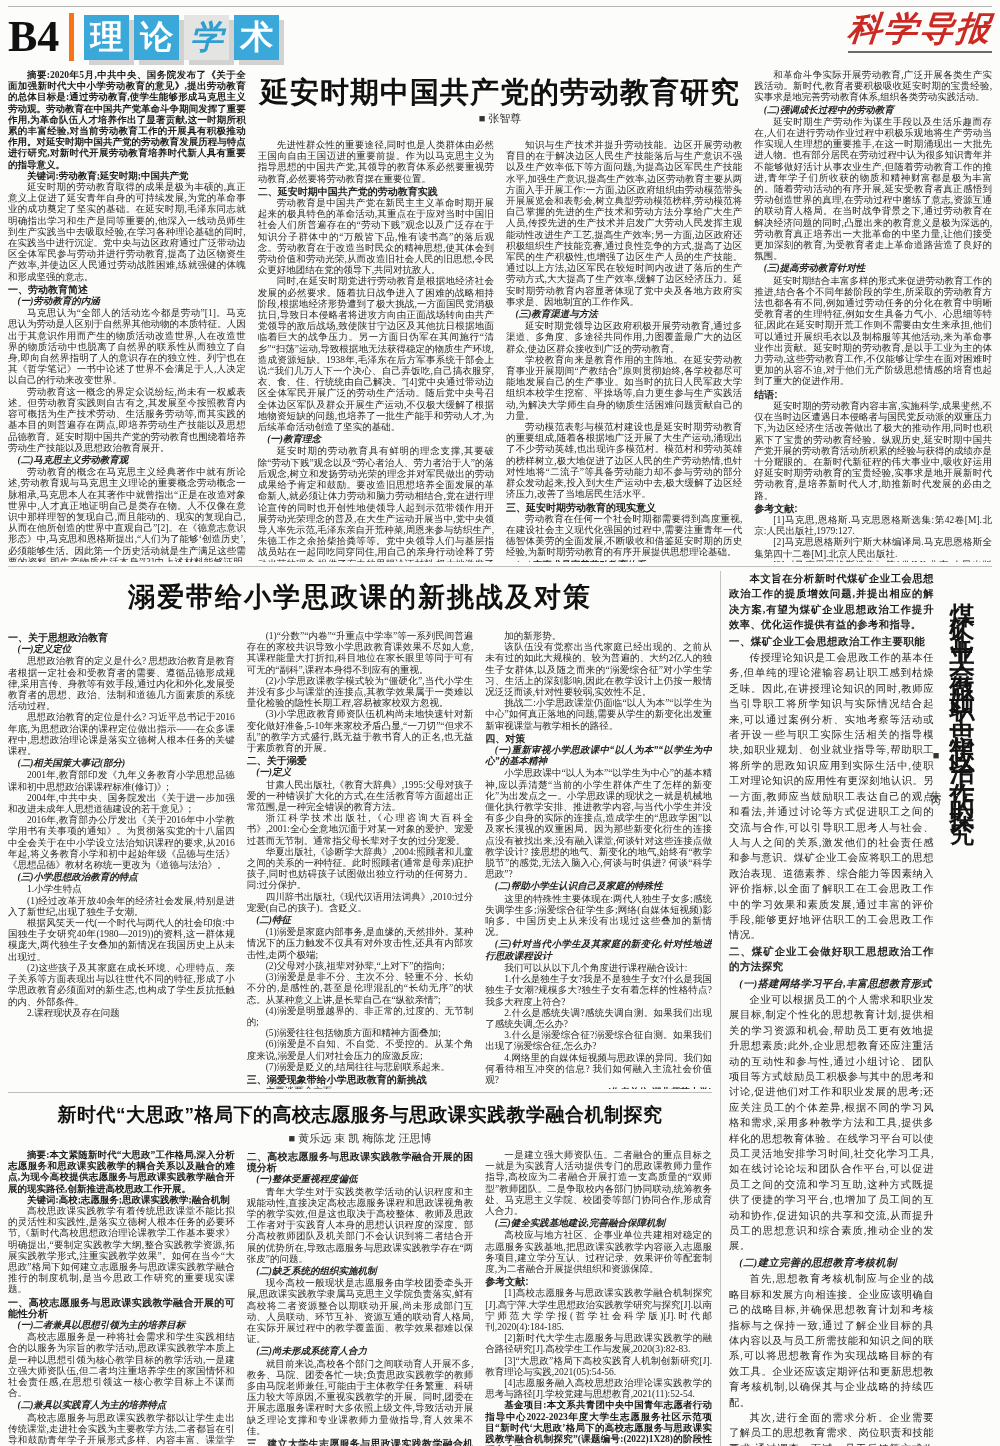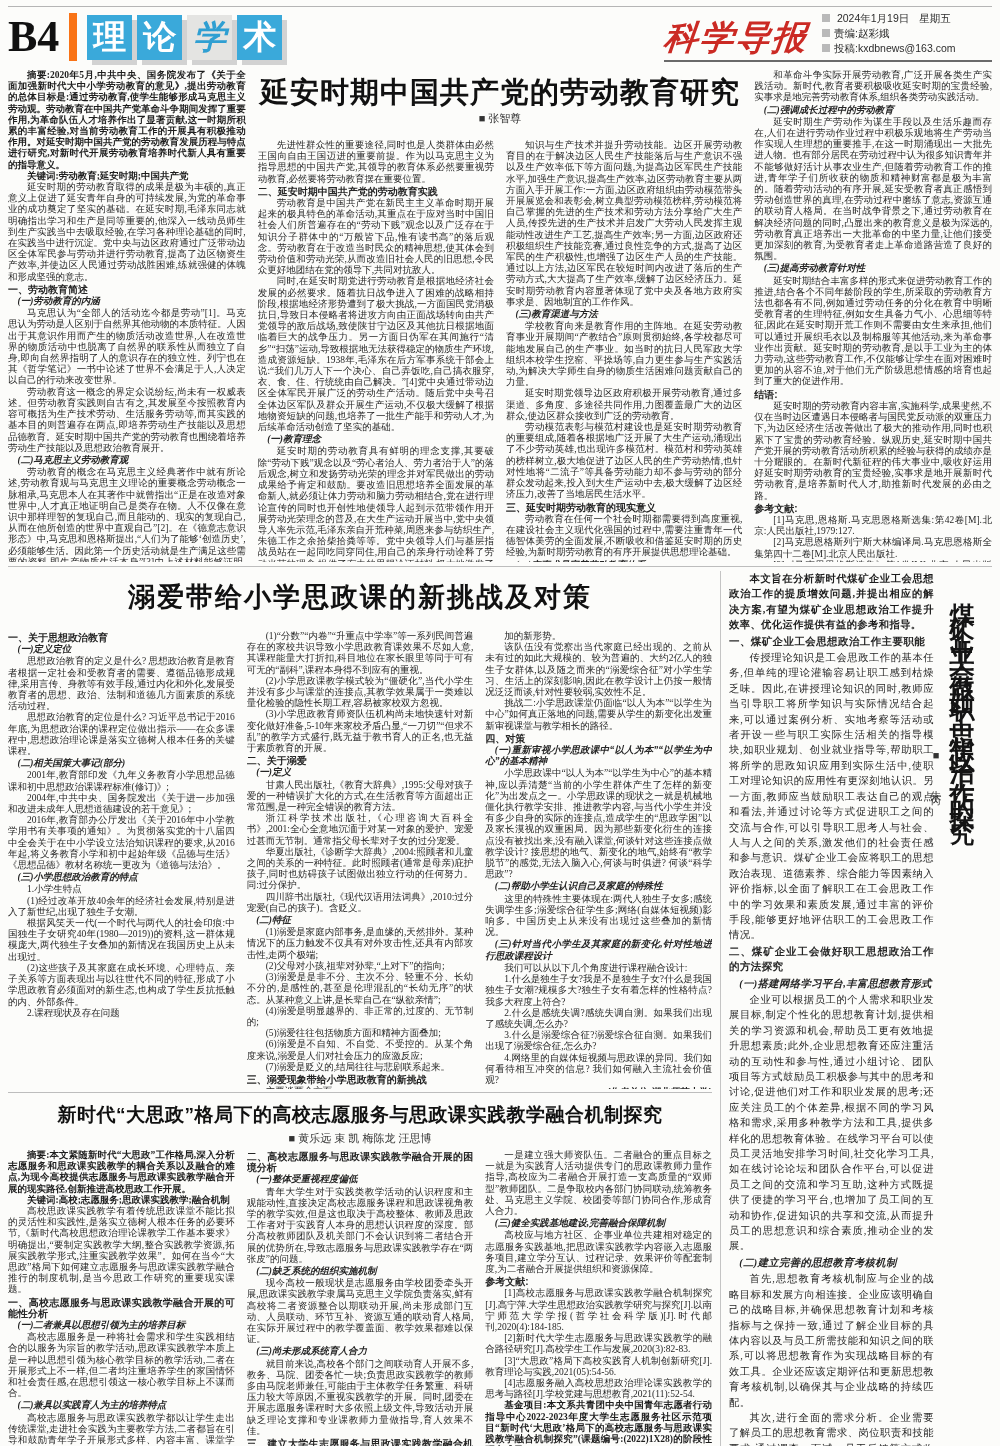--- a/index.html
+++ b/index.html
@@ -8,21 +8,21 @@
     position:relative; width:1000px; height:1446px; margin:0 auto;
     background:#fcfcfa; overflow:hidden;
     font-family:"Liberation Serif","DejaVu Serif",serif;
     color:#262626; padding:6px 8px 0 8px;
   }
   .top-rule { border-top:1px solid #b5b5b5; margin-bottom:4px; }
 
   
   .header { height:56px; display:flex; align-items:flex-start; justify-content:space-between; }
   .mast-left { display:flex; align-items:center; gap:10px; padding-top:2px; }
-  .edition { font-size:44px; font-weight:700; font-family:"Liberation Serif",serif; color:#111; line-height:48px; padding-right:10px; border-right:8px solid #f97316; }
+  .edition { font-size:44px; font-weight:700; font-family:"Liberation Serif",serif; color:#111; line-height:48px; padding-right:10px; border-right:5px solid #f97316; }
   .tiles { display:flex; gap:5px; }
   .tile { width:45px; height:45px; background:#3aa9da; color:#fff; font-family:"Liberation Sans","DejaVu Sans",sans-serif;
           font-weight:700; font-size:33px; display:flex; align-items:center; justify-content:center; box-shadow:5px 5px 0 #d2d2d2; }
   .tile.alt { background:#e4e4e2; color:#2f9fd2; font-style:italic; font-family:"Liberation Serif",serif; }
   .mast-right { display:flex; align-items:flex-end; gap:14px; border-bottom:2px solid #6a6a6a; padding-bottom:4px; }
   .logo { color:#cb2a24; font-family:"Liberation Serif",serif; font-style:italic; font-weight:700; font-size:34px; line-height:36px; letter-spacing:2px; transform:skewX(-6deg); }
   .pubinfo { font-family:"Liberation Sans","DejaVu Sans",sans-serif; font-size:10.5px; color:#2d2d2d; line-height:15px; min-width:170px; }
   .pubinfo div::before { content:""; display:inline-block; width:8px; height:8px; background:#b9b9b9; margin-right:4px; }
   .date-row span { margin-right:10px; }
 
@@ -82,27 +82,20 @@
       <div class="edition">B4</div>
       <div class="tiles">
         <span class="tile">理</span>
         <span class="tile">论</span>
         <span class="tile alt">学</span>
         <span class="tile">术</span>
       </div>
     </div>
     <div class="mast-right">
       <div class="logo">科学导报</div>
-      <div class="pubinfo">
-        <div class="date-row">
-          <span>2024年1月19日</span><span>星期五</span>
-        </div>
-        <div>责编:赵彩娥</div>
-        <div>投稿:kxdbnews@163.com</div>
-      </div>
     </div>
   </div>
 
   <div class="art1">
     <div class="col side">
         <p class="b-abs">摘要:2020年5月,中共中央、国务院发布了《关于全面加强新时代大中小学劳动教育的意见》,提出劳动教育的总体目标是:通过劳动教育,使学生能够形成马克思主义劳动观。劳动教育在中国共产党革命斗争期间发挥了重要作用,为革命队伍人才培养作出了显著贡献,这一时期所积累的丰富经验,对当前劳动教育工作的开展具有积极推动作用。对延安时期中国共产党的劳动教育发展历程与特点进行研究,对新时代开展劳动教育培养时代新人具有重要的指导意义。</p>
         <p class="b-kw">关键词:劳动教育;延安时期;中国共产党</p>
         <p class="b-p">延安时期的劳动教育取得的成果是极为丰硕的,真正意义上促进了延安青年自身的可持续发展,为党的革命事业的成功奠定了坚实的基础。在延安时期,毛泽东同志就明确指出学习和生产是同等重要的,他深入一线动员师生到生产实践当中去吸取经验,在学习各种理论基础的同时,在实践当中进行沉淀。党中央与边区政府通过广泛带动边区全体军民参与劳动并进行劳动教育,提高了边区物资生产效率,并使边区人民通过劳动战胜困难,练就强健的体魄和形成坚强的意志。</p>
         <div class="b-h">一、劳动教育简述</div>
         <div class="b-s">(一)劳动教育的内涵</div>
@@ -121,22 +114,22 @@
             <p class="b-p">先进性群众性的重要途径,同时也是人类群体由必然王国向自由王国迈进的重要前提。作为以马克思主义为指导思想的中国共产党,其领导的教育体系必然要重视劳动教育,必然要将劳动教育摆在重要位置。</p>
             <div class="b-h">二、延安时期中国共产党的劳动教育实践</div>
             <p class="b-p">劳动教育是中国共产党在新民主主义革命时期开展起来的极具特色的革命活动,其重点在于应对当时中国旧社会人们所普遍存在的“劳动下贱”观念以及广泛存在于知识分子群体中的“万般皆下品,惟有读书高”的落后观念。劳动教育在于改造当时民众的精神思想,使其体会到劳动价值和劳动光荣,从而改造旧社会人民的旧思想,令民众更好地团结在党的领导下,共同对抗敌人。</p>
             <p class="b-p">同时,在延安时期党进行劳动教育是根据地经济社会发展的必然要求。随着抗日战争进入了困难的战略相持阶段,根据地经济形势遭到了极大挑战,一方面国民党消极抗日,导致日本侵略者将进攻方向由正面战场转向由共产党领导的敌后战场,致使陕甘宁边区及其他抗日根据地面临着巨大的战争压力。另一方面日伪军在其间施行“清乡”“扫荡”运动,导致根据地无法获得稳定的物质生产环境,造成资源短缺。1938年,毛泽东在后方军事系统干部会上说:“我们几万人下一个决心、自己弄饭吃,自己搞衣服穿,衣、食、住、行统统由自己解决。”[4]党中央通过带动边区全体军民开展广泛的劳动生产活动。随后党中央号召全体边区军队及群众开展生产运动,不仅极大缓解了根据地物资短缺的问题,也培养了一批生产能手和劳动人才,为后续革命活动创造了坚实的基础。</p>
             <div class="b-s">(一)教育理念</div>
             <p class="b-p">延安时期的劳动教育具有鲜明的理念支撑,其要破除“劳动下贱”观念以及“劳心者治人、劳力者治于人”的落后观念,树立和发扬劳动光荣的理念并对军民做出的劳动成果给予肯定和鼓励。要改造旧思想培养全面发展的革命新人,就必须让体力劳动和脑力劳动相结合,党在进行理论宣传的同时也开创性地使领导人起到示范带领作用开展劳动光荣理念的普及,在大生产运动开展当中,党中央领导人率先示范,毛泽东亲自开荒种菜,周恩来参与纺织生产,朱德工作之余拾柴拾粪等等。党中央领导人们与基层指战员站在一起同吃同穿同住,用自己的亲身行动诠释了劳动光荣的理念,提供了有力的思想论证材料,极大地激发了人们的劳动热情。党中央还通过组织政治学习,树立劳动模范,通过榜样影响激励民众积极投身到劳动生产活动中去。</p>
           </div>
         <div class="col">
             <p class="b-p">知识与生产技术并提升劳动技能。边区开展劳动教育目的在于解决边区人民生产技能落后与生产意识不强以及生产效率低下等方面问题,为提高边区军民生产技能水平,加强生产意识,提高生产效率,边区劳动教育主要从两方面入手开展工作:一方面,边区政府组织由劳动模范带头开展展览会和表彰会,树立典型劳动模范榜样,劳动模范将自己掌握的先进的生产技术和劳动方法分享给广大生产人员,传授先进的生产技术并启发广大劳动人民发挥主观能动性改进生产工艺,提高生产效率;另一方面,边区政府还积极组织生产技能竞赛,通过良性竞争的方式,提高了边区军民的生产积极性,也增强了边区生产人员的生产技能。通过以上方法,边区军民在较短时间内改进了落后的生产劳动方式,大大提高了生产效率,缓解了边区经济压力。延安时期劳动教育内容显著体现了党中央及各地方政府实事求是、因地制宜的工作作风。</p>
             <div class="b-s">(三)教育渠道与方法</div>
+            <p class="b-p">延安时期党领导边区政府积极开展劳动教育,通过多渠道、多角度、多途径共同作用,力图覆盖最广大的边区群众,使边区群众接收到广泛的劳动教育。</p>
             <p class="b-p">学校教育向来是教育作用的主阵地。在延安劳动教育事业开展期间“产教结合”原则贯彻始终,各学校都尽可能地发展自己的生产事业。如当时的抗日人民军政大学组织本校学生挖窑、平操场等,自力更生参与生产实践活动,为解决大学师生自身的物质生活困难问题贡献自己的力量。</p>
-            <p class="b-p">延安时期党领导边区政府积极开展劳动教育,通过多渠道、多角度、多途径共同作用,力图覆盖最广大的边区群众,使边区群众接收到广泛的劳动教育。</p>
             <p class="b-p">劳动模范表彰与模范村建设也是延安时期劳动教育的重要组成,随着各根据地广泛开展了大生产运动,涌现出了不少劳动英雄,也出现许多模范村。模范村和劳动英雄的榜样树立,极大地促进了边区人民的生产劳动热情,也针对性地将“二流子”等具备劳动能力却不参与劳动的部分群众发动起来,投入到大生产运动中去,极大缓解了边区经济压力,改善了当地居民生活水平。</p>
             <div class="b-h">三、延安时期劳动教育的现实意义</div>
             <p class="b-p">劳动教育在任何一个社会时期都需要得到高度重视,在建设社会主义现代化强国的过程中,需要注重青年一代德智体美劳的全面发展,不断吸收和借鉴延安时期的历史经验,为新时期劳动教育的有序开展提供思想理论基础。</p>
             <div class="b-s">(一)实事求是完善劳动教育体系</div>
           </div>
       </div>
     </div>
     <div class="col side">
         <p class="b-p">和革命斗争实际开展劳动教育,广泛开展各类生产实践活动。新时代,教育者要积极吸收延安时期的宝贵经验,实事求是地完善劳动教育体系,组织各类劳动实践活动。</p>
         <div class="b-s">(二)强调成长过程中的劳动教育</div>
@@ -226,21 +219,21 @@
           <div class="a-title">新时代“大思政”格局下的高校志愿服务与思政课实践教学融合机制探究</div>
           <div class="a-byline">■ 黄乐远  束 凯  梅陈龙  汪思博</div>
         </div>
         <div class="a3-cols">
           <div class="col">
               <p class="b-abs">摘要:本文紧随新时代“大思政”工作格局,深入分析志愿服务和思政课实践教学的耦合关系以及融合的难点,为现今高校提供志愿服务与思政课实践教学融合开展的现实路径,创新推进高校思政工作开展。</p>
               <p class="b-kw">关键词:高校;志愿服务;思政课实践教学;融合机制</p>
               <p class="b-p">高校思政课实践教学有着传统思政课堂不能比拟的灵活性和实践性,是落实立德树人根本任务的必要环节,《新时代高校思想政治理论课教学工作基本要求》明确提出,“要制定实践教学大纲,整合实践教学资源,拓展实践教学形式,注重实践教学效果”。如何在当今“大思政”格局下如何建立志愿服务与思政课实践教学融合推行的制度机制,是当今思政工作研究的重要现实课题。</p>
               <div class="b-h">一、高校志愿服务与思政课实践教学融合开展的可能性分析</div>
               <div class="b-s">(一)二者兼具以思想引领为主的培养目标</div>
-              <p class="b-p">高校志愿服务是一种将社会需求和学生实践相结合的以服务为宗旨的教学活动,思政课实践教学本质上是一种以思想引领为核心教学目标的教学活动,二者在开展形式上不一样,但二者均注重培养学生的家国情怀和社会责任感,在思想引领这一核心教学目标上不谋而合。</p>
+              <p class="b-p">高校志愿服务是一种将社会需求和学生实践相结合的以服务为宗旨的教学活动,思政课实践教学本质上是一种以思想引领为核心教学目标的教学活动,一是建立强大师资队伍,但二者均注重培养学生的家国情怀和社会责任感,在思想引领这一核心教学目标上不谋而合。</p>
               <div class="b-s">(二)兼具以实践育人为主的培养特点</div>
               <p class="b-p">高校志愿服务与思政课实践教学都以让学生走出传统课堂,走进社会实践为主要教学方法,二者都旨在引导和鼓励青年学子开展形式多样、内容丰富、课堂学习和社会锻炼紧密结合起来的实践活动,运用专业知识、提升实践能力,在社会实践中受教育、长才干、作贡献。</p>
             </div>
           <div class="col">
               <div class="b-h">二、高校志愿服务与思政课实践教学融合开展的困境分析</div>
               <div class="b-s">(一)整体受重视程度偏低</div>
               <p class="b-p">青年大学生对于实践类教学活动的认识程度和主观能动性,直接决定高校志愿服务课程和思政课视角教学的教学实效,但是这也取决于高校整体、教师及思政工作者对于实践育人本身的思想认识程度的深度。部分高校教师团队及机关部门不会认识到将二者结合开展的优势所在,导致志愿服务与思政课实践教学存在“两张皮”的问题。</p>
               <div class="b-s">(二)缺乏系统的组织实施机制</div>
               <p class="b-p">现今高校一般现状是志愿服务由学校团委牵头开展,思政课实践教学隶属马克思主义学院负责落实,鲜有高校将二者资源整合以期联动开展,尚未形成部门互动、人员联动、环节互补、资源互通的联动育人格局,在实际开展过程中的教学覆盖面、教学效果都难以保证。</p>
               <div class="b-s">(三)尚未形成系统育人合力</div>

